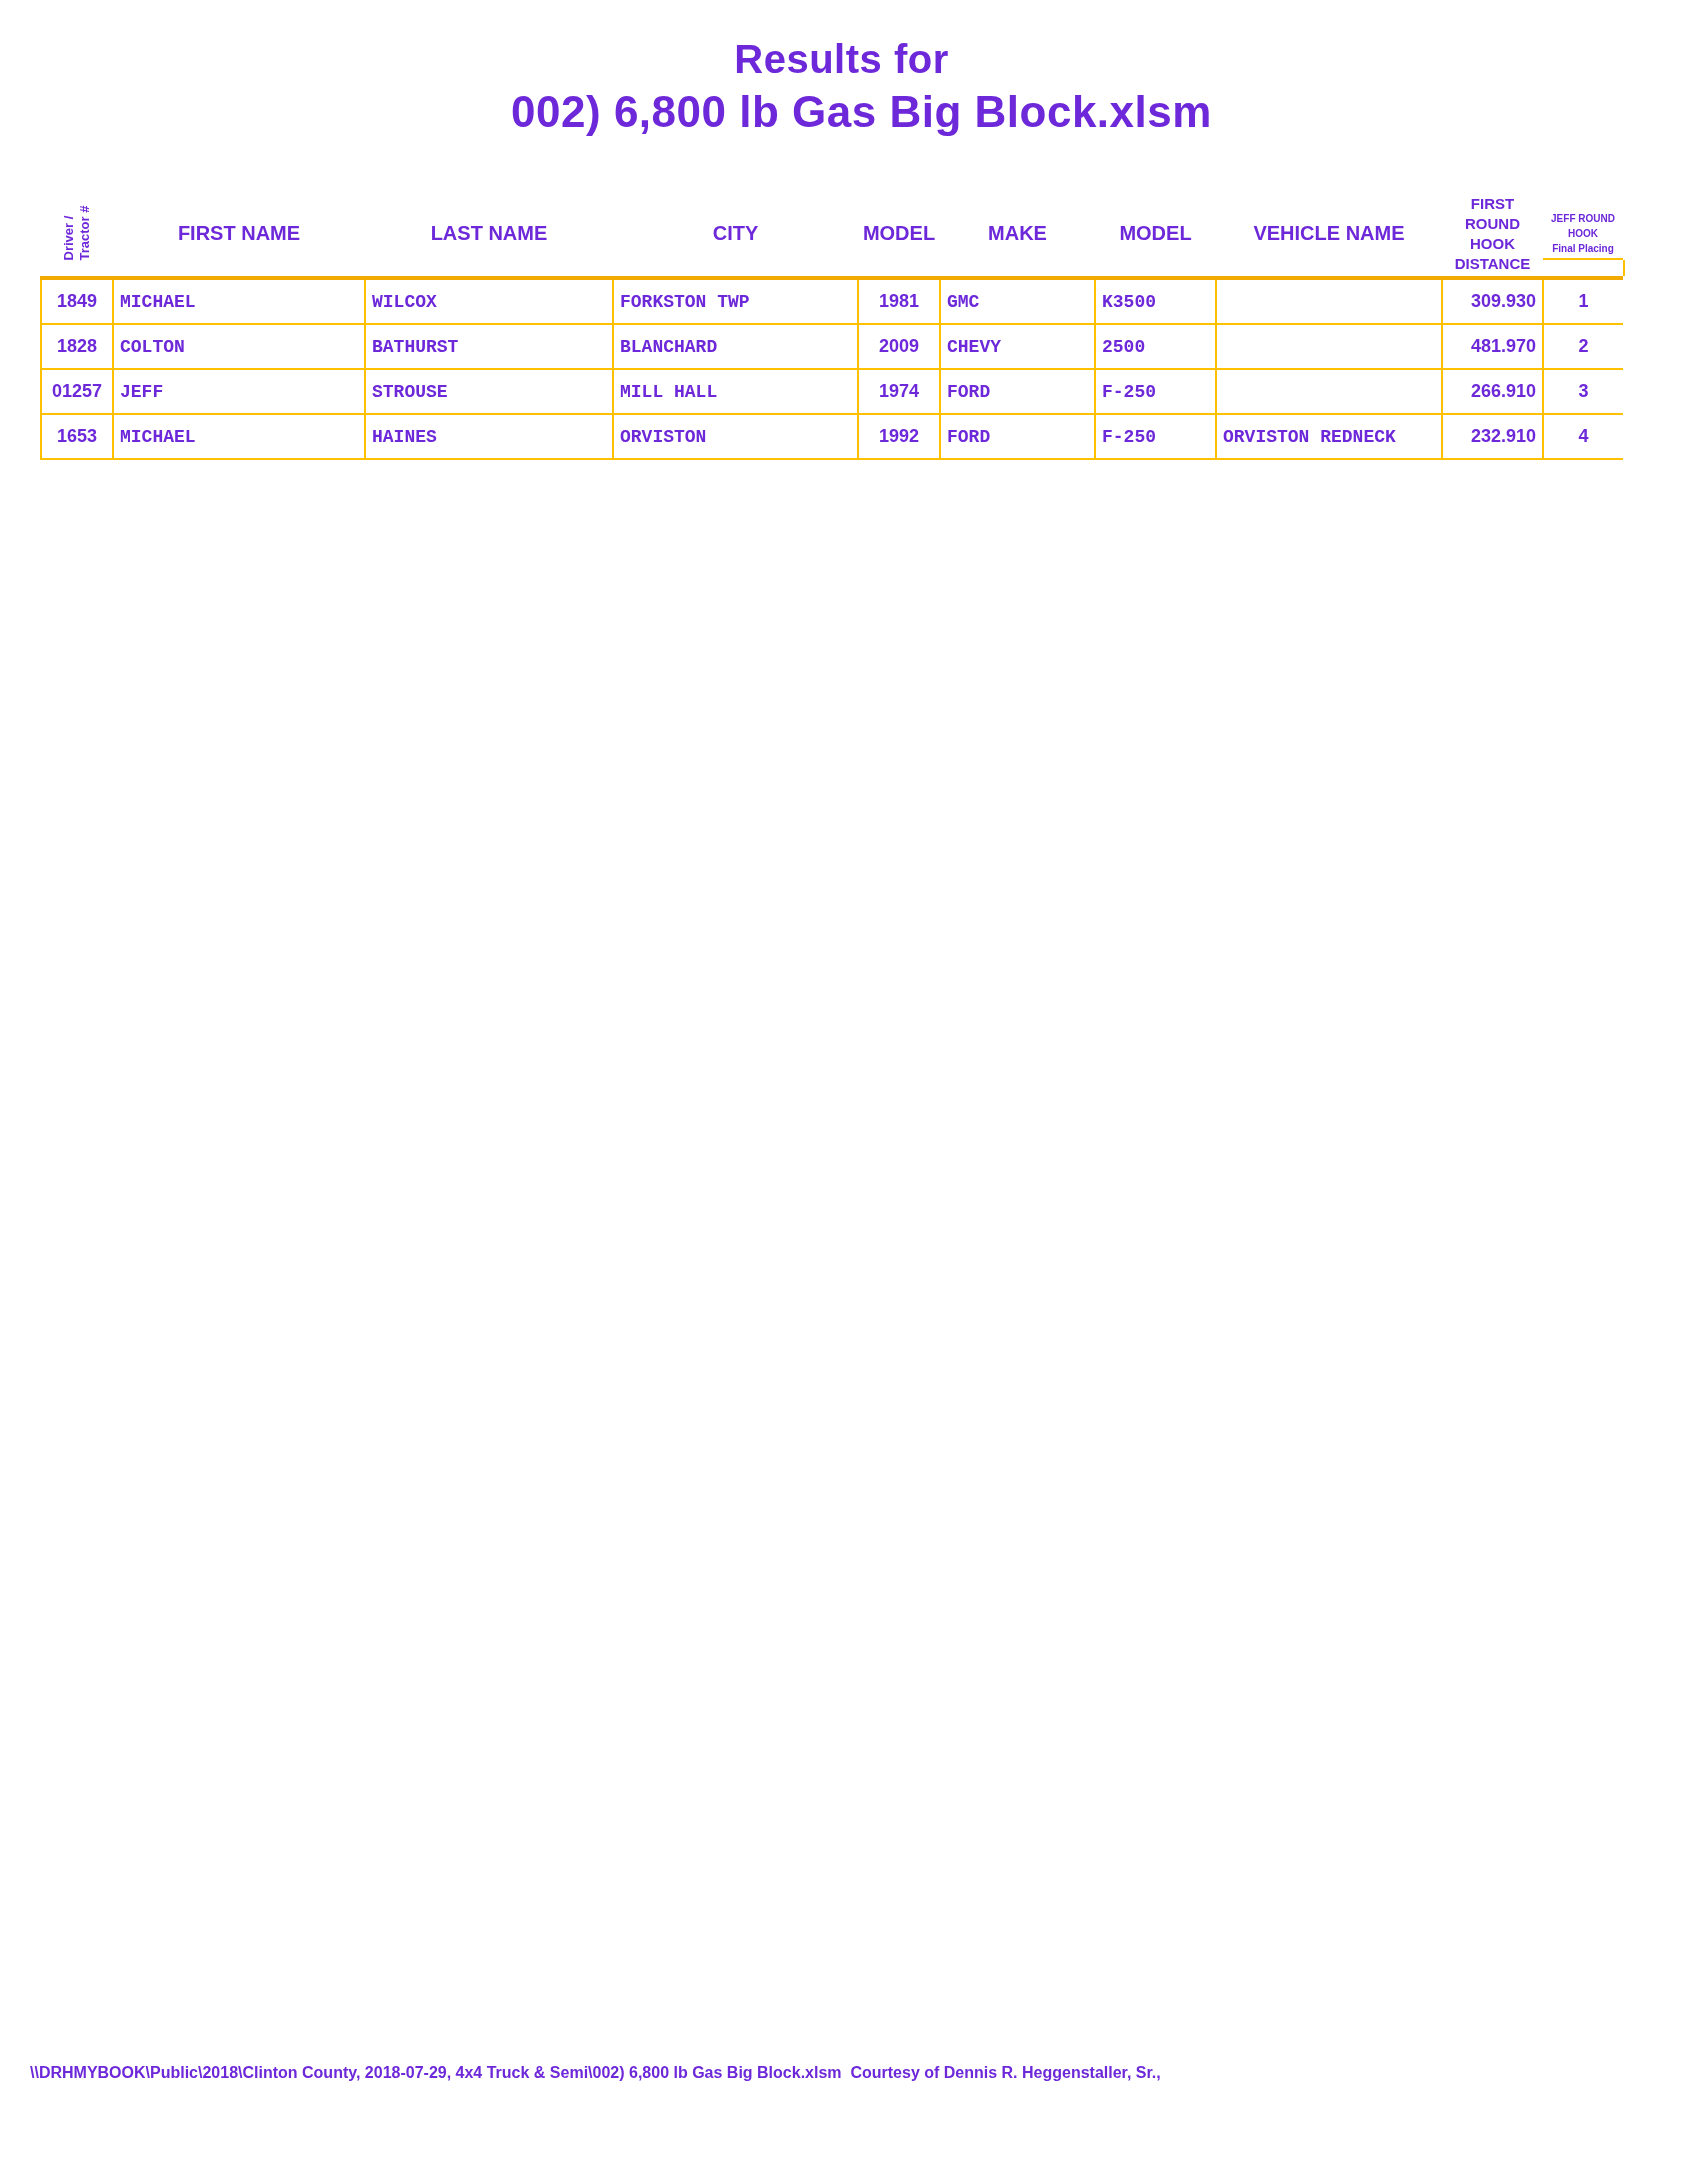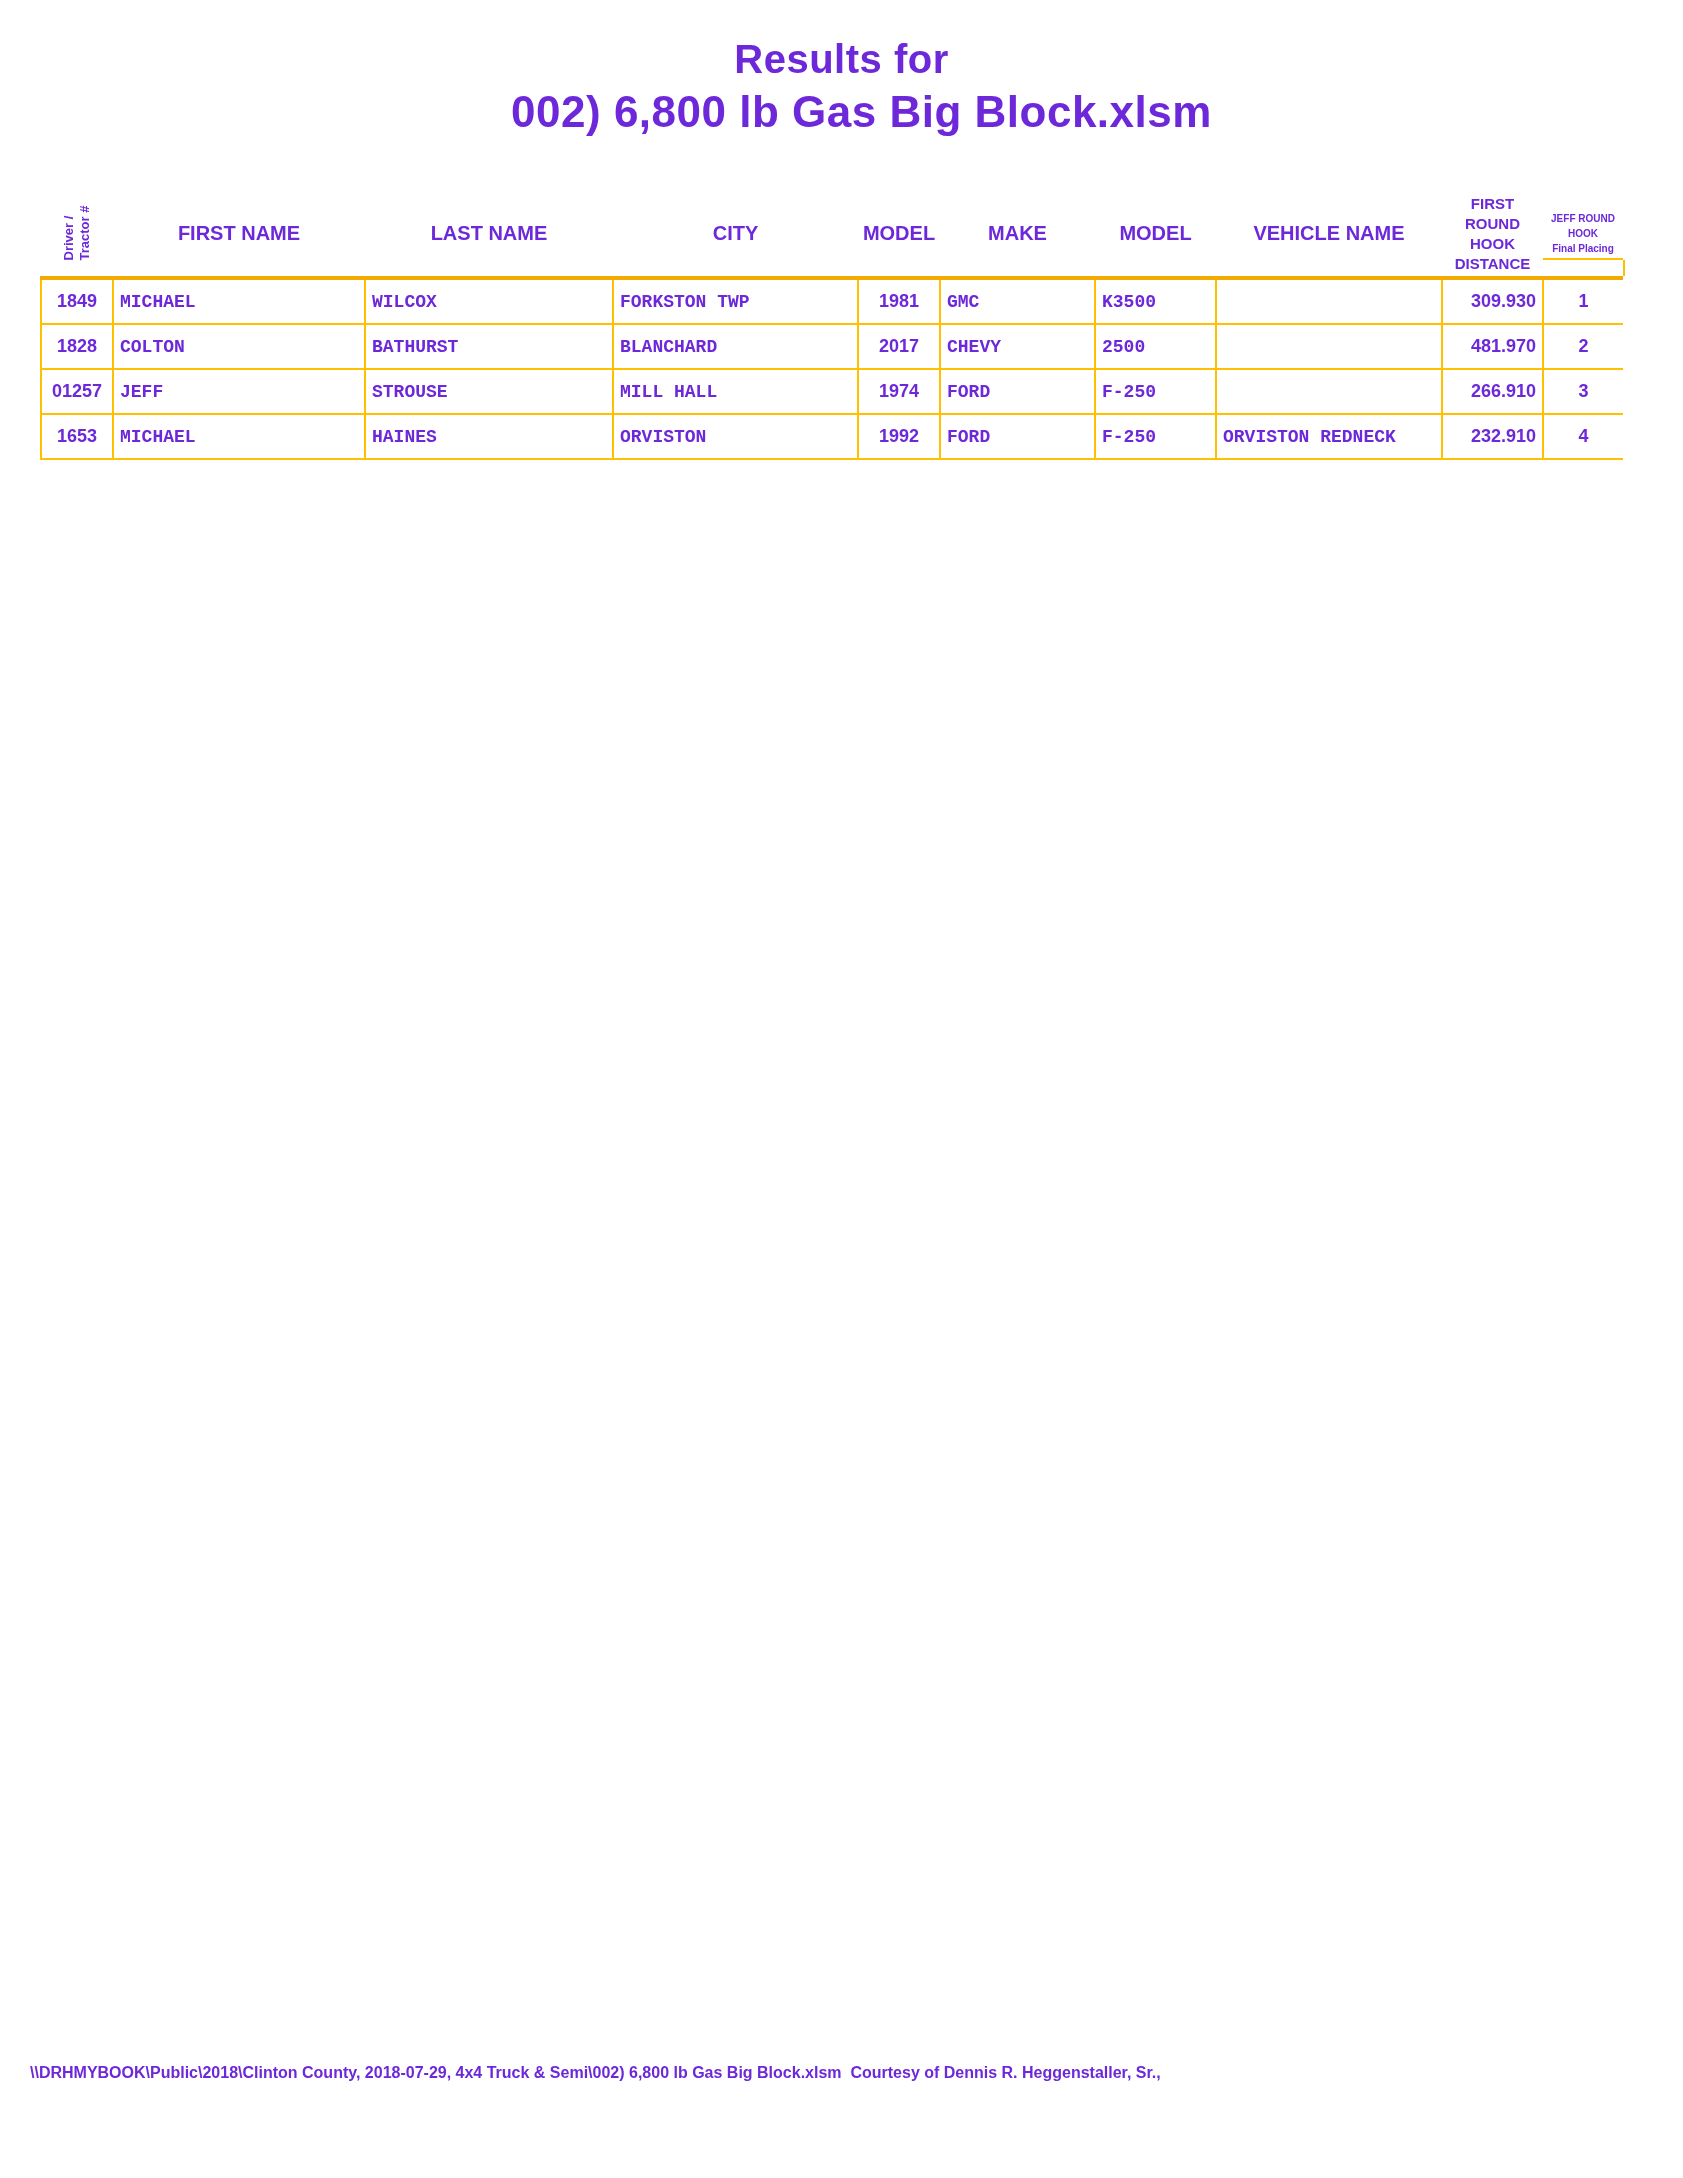--- a/index.html
+++ b/index.html
@@ -127,21 +127,21 @@
         <td class="al-l">K3500</td>
         <td class="al-l"></td>
         <td class="al-r">309.930</td>
         <td class="al-c no-right">1</td>
       </tr>
       <tr>
         <td class="al-c">1828</td>
         <td class="al-l">COLTON</td>
         <td class="al-l">BATHURST</td>
         <td class="al-l">BLANCHARD</td>
-        <td class="al-c">2017</td>
+        <td class="al-c">2009</td>
         <td class="al-l">CHEVY</td>
         <td class="al-l">2500</td>
         <td class="al-l"></td>
         <td class="al-r">481.970</td>
         <td class="al-c no-right">2</td>
       </tr>
       <tr>
         <td class="al-c">01257</td>
         <td class="al-l">JEFF</td>
         <td class="al-l">STROUSE</td>

